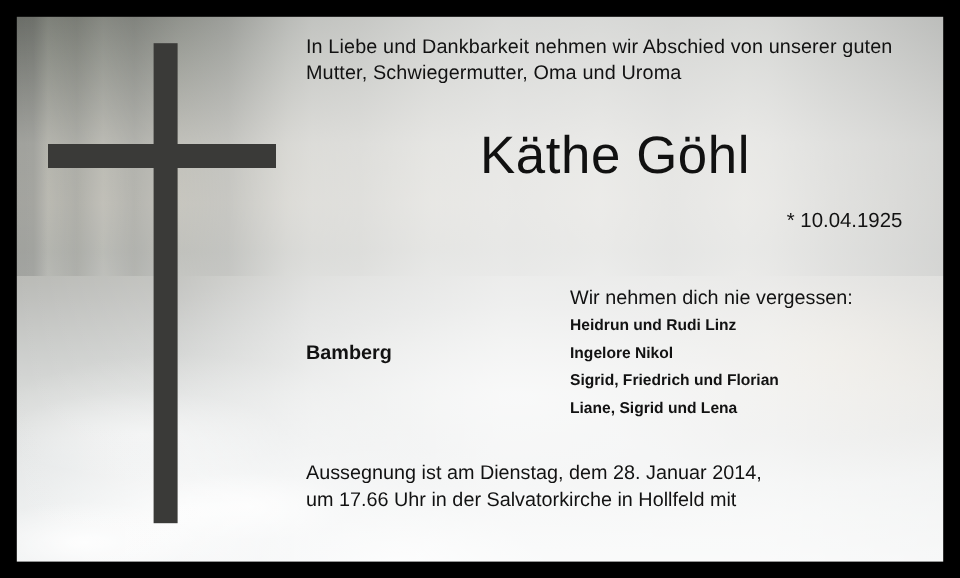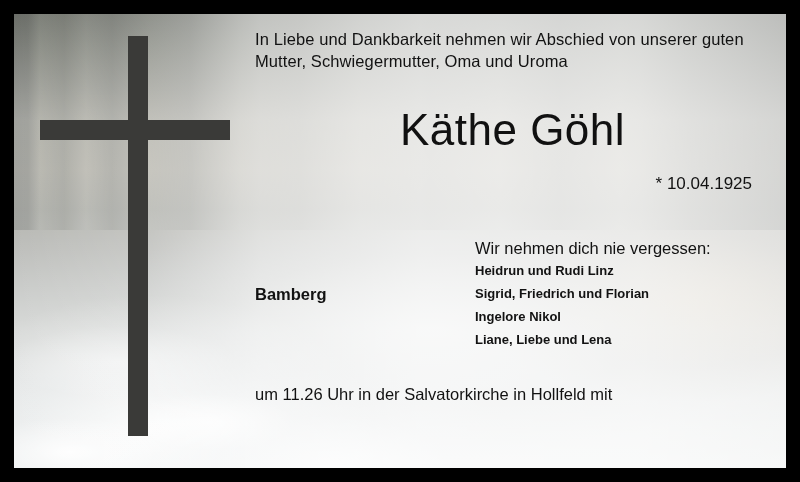--- a/index.html
+++ b/index.html
@@ -200,27 +200,28 @@
     <div class="dates">
       <span>* 10.04.1925</span>
     </div>
 
     <div class="middle">
       <div class="place">Bamberg</div>
       <div class="mourners">
         <div class="lead">Wir nehmen dich nie vergessen:</div>
         <ul>
           <li>Heidrun und Rudi Linz</li>
+          <li>Ingelore Nikol</li>
           <li>Sigrid, Friedrich und Florian</li>
-          <li>Ingelore Nikol</li>
-          <li>Liane, Liebe und Lena</li>
+          <li>Liane, Sigrid und Lena</li>
         </ul>
       </div>
     </div>
 
     <div class="service">
-      <div>um 11.26 Uhr in der Salvatorkirche in Hollfeld mit</div>
+      <div>Aussegnung ist am Dienstag, dem 28. Januar 2014,</div>
+      <div>um 17.66 Uhr in der Salvatorkirche in Hollfeld mit</div>
     </div>
 
   </div>
 
   <div class="frame"></div>
 </div>
 
 </body></html>

